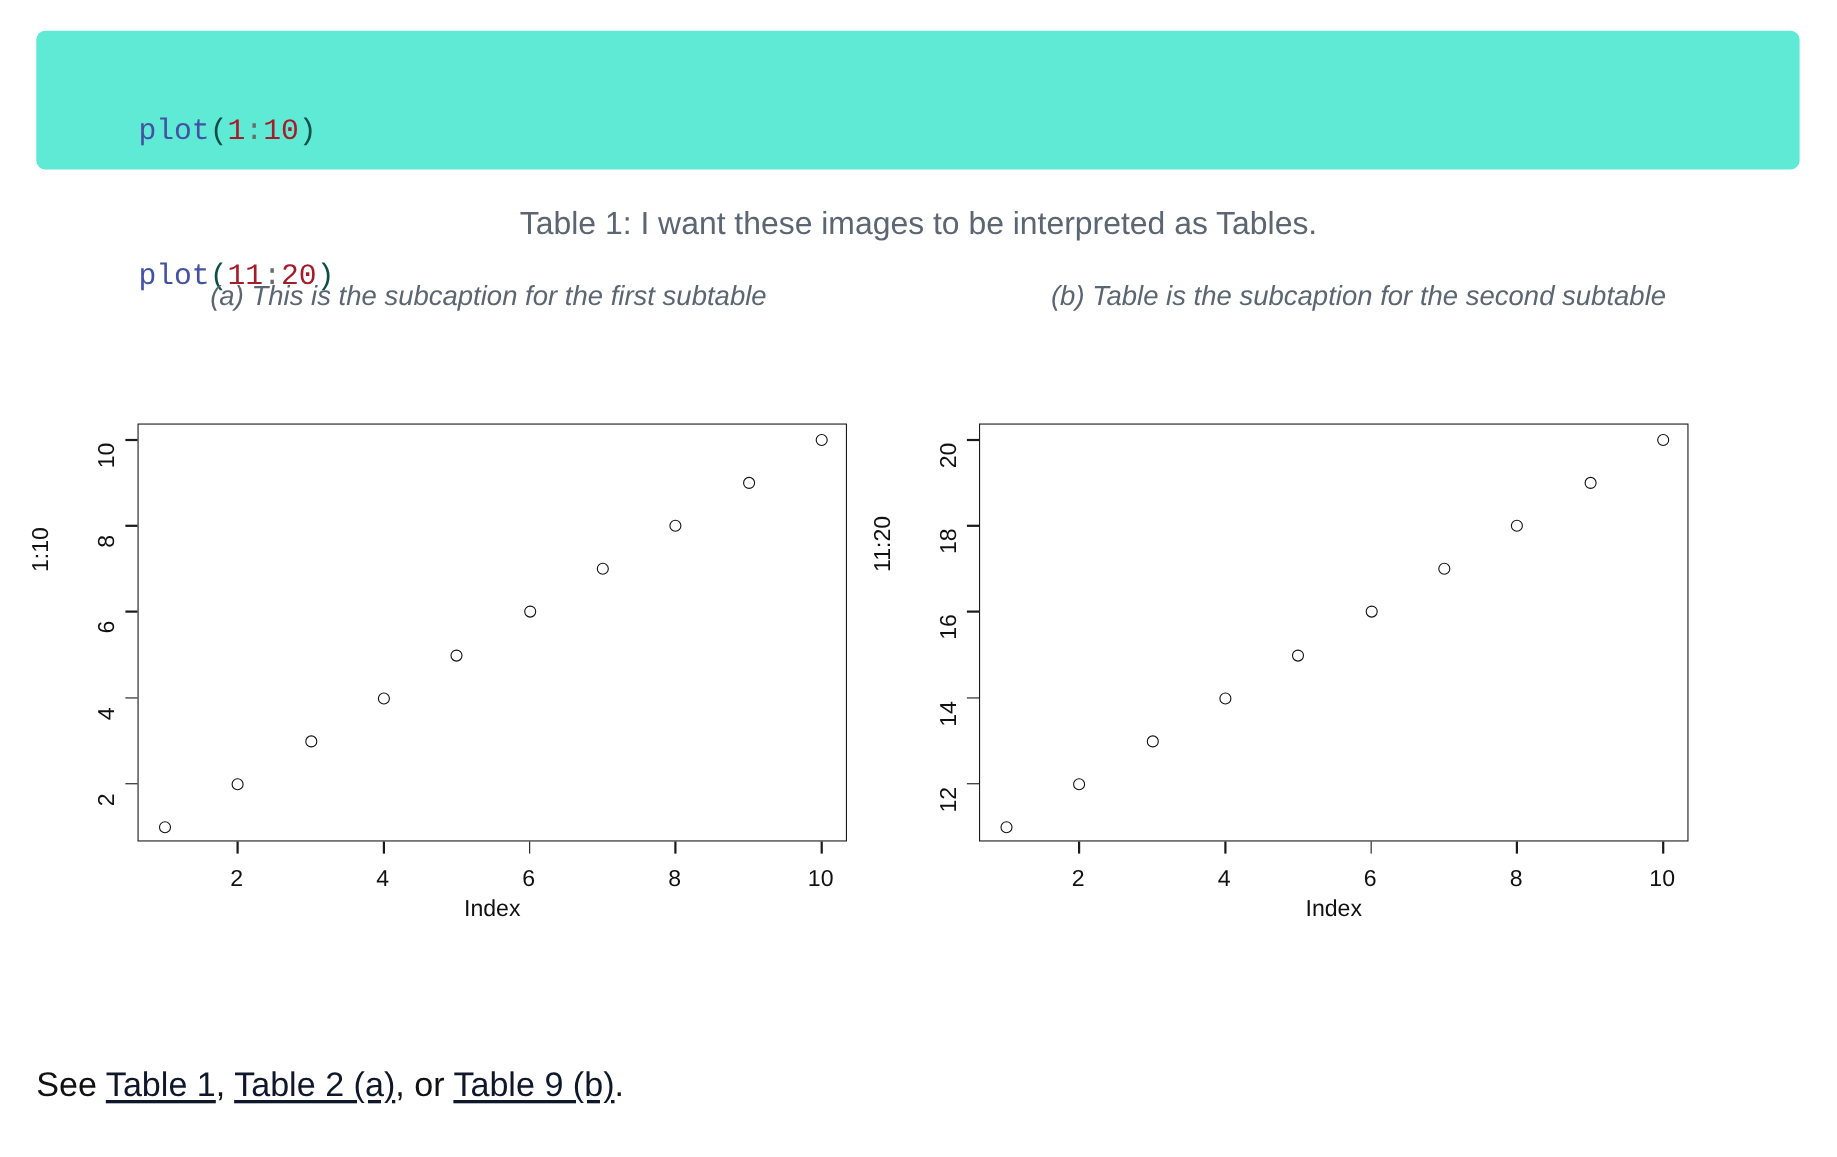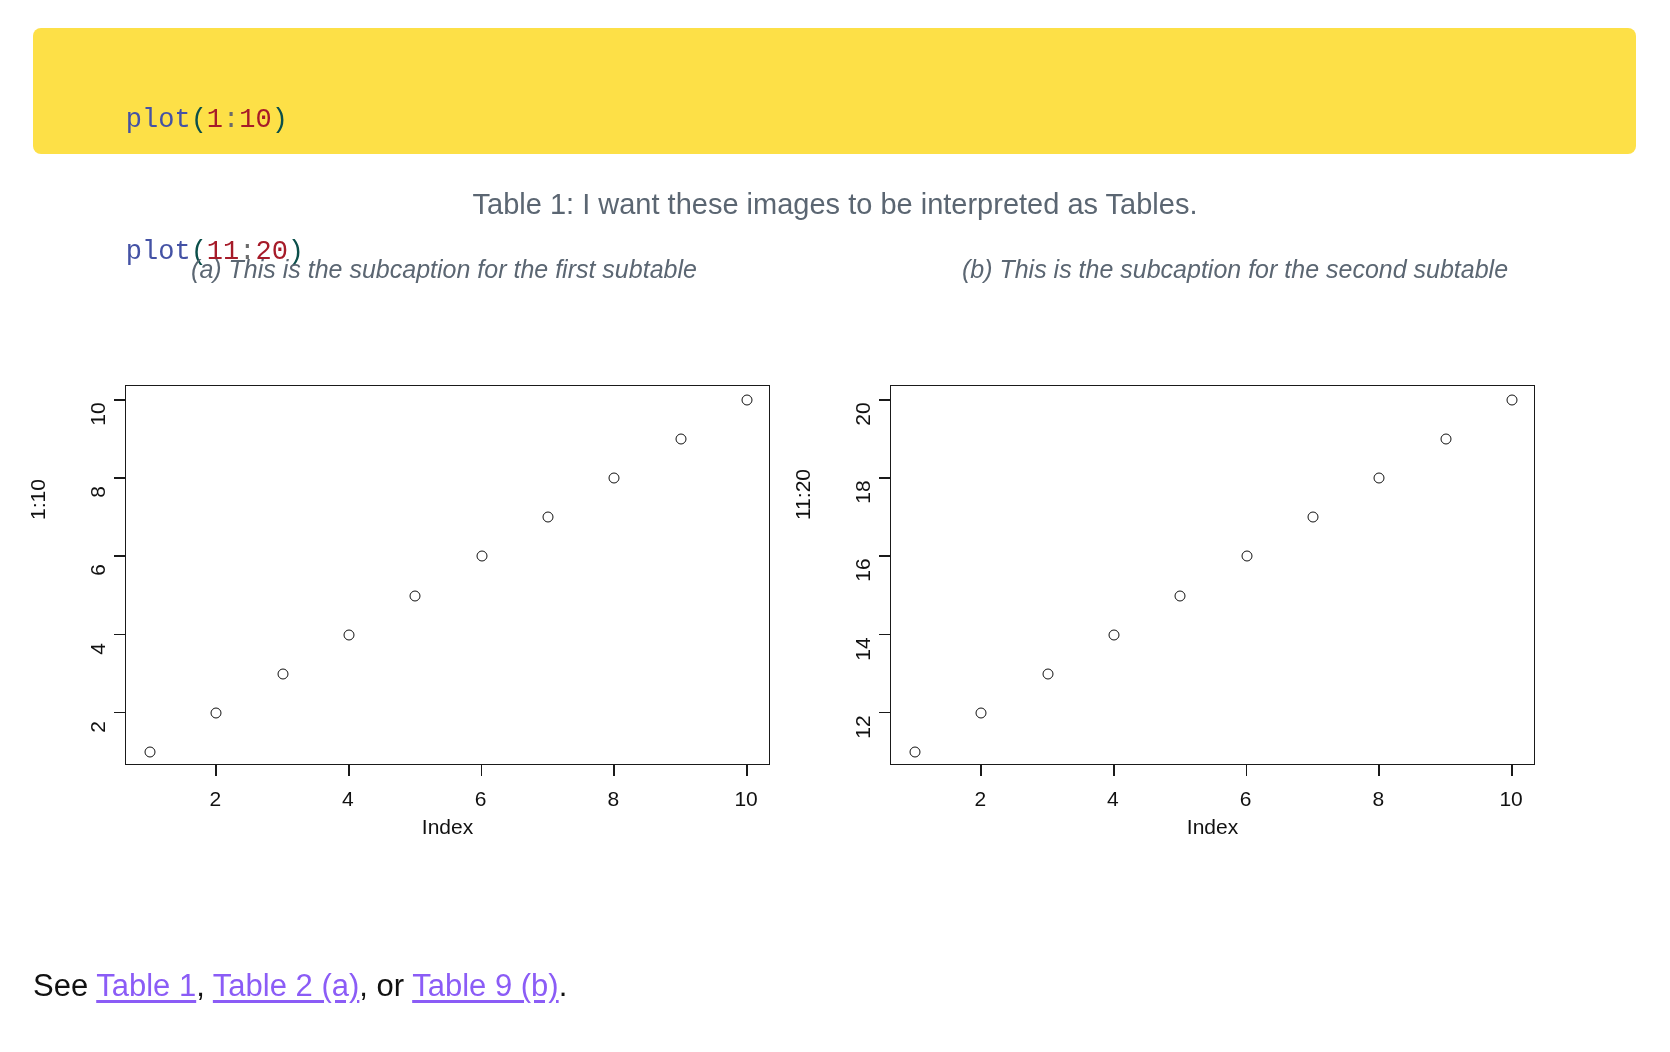--- a/index.html
+++ b/index.html
@@ -16,21 +16,21 @@
   }
 
   
   .code-block {
     position: absolute;
     left: 33px;
     top: 28px;
     width: 1603px;
     height: 126px;
     box-sizing: border-box;
-    background: #fde047;
+    background: #5eead4;
     border-radius: 8px;
     padding: 26px 0 0 28px;
   }
   .code-line {
     font-family: "Liberation Mono", "DejaVu Sans Mono", monospace;
     font-size: 27px;
     line-height: 44px;
     white-space: pre;
     letter-spacing: 0px;
   }
@@ -147,41 +147,41 @@
   
   .footer-text {
     position: absolute;
     left: 33px;
     top: 968px;
     font-size: 31px;
     color: #111111;
     white-space: nowrap;
   }
   .footer-text a {
-    color: #8b5cf6;
+    color: #0f172a;
     text-decoration: underline;
     text-underline-offset: 4px;
   }
 </style>
 </head>
 <body>
 
 <div class="code-block">
   <div class="code-line">
     <span class="tok-fn">plot</span><span class="tok-paren">(</span><span class="tok-num">1</span><span class="tok-colon">:</span><span class="tok-num">10</span><span class="tok-paren">)</span>
   </div>
   <div class="code-line">
     <span class="tok-fn">plot</span><span class="tok-paren">(</span><span class="tok-num">11</span><span class="tok-colon">:</span><span class="tok-num">20</span><span class="tok-paren">)</span>
   </div>
 </div>
 
 <div class="table-caption">Table 1: I want these images to be interpreted as Tables.</div>
 
 <div class="subcaption left">(a) This is the subcaption for the first subtable</div>
-<div class="subcaption right">(b) This is the subcaption for the second subtable</div>
+<div class="subcaption right">(b) Table is the subcaption for the second subtable</div>
 
 <div class="panel left">
   <div class="y-axis-title">1:10</div>
   <div class="plot-area" id="plot-0">
       <div class="pt" style="left: 23.8889px; top: 365.926px;"></div>
       <div class="pt" style="left: 90.2469px; top: 326.831px;"></div>
       <div class="pt" style="left: 156.605px; top: 287.737px;"></div>
       <div class="pt" style="left: 222.963px; top: 248.642px;"></div>
       <div class="pt" style="left: 289.321px; top: 209.547px;"></div>
       <div class="pt" style="left: 355.679px; top: 170.453px;"></div>

